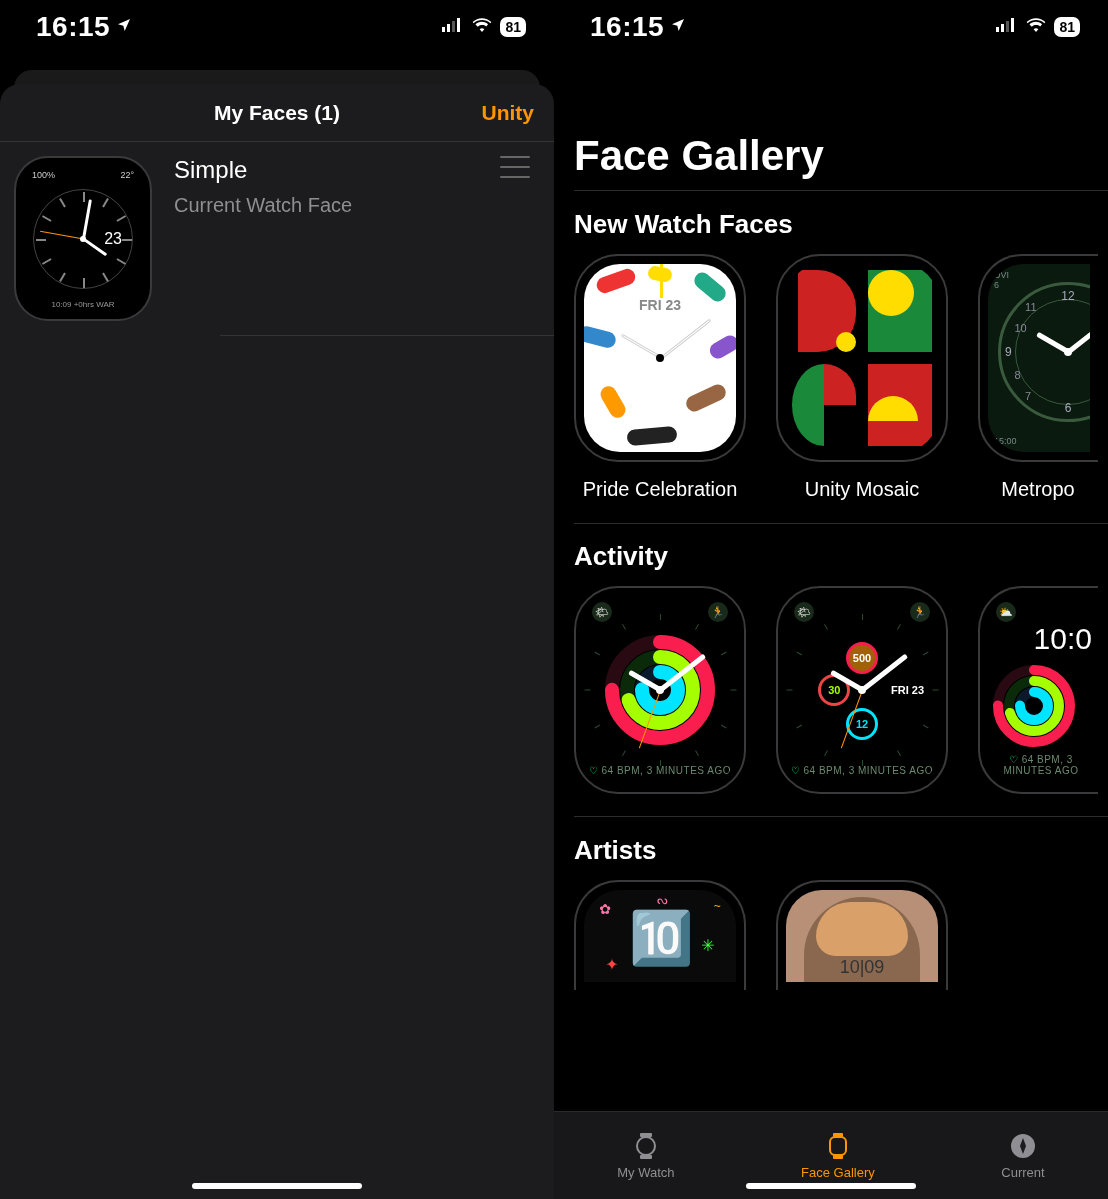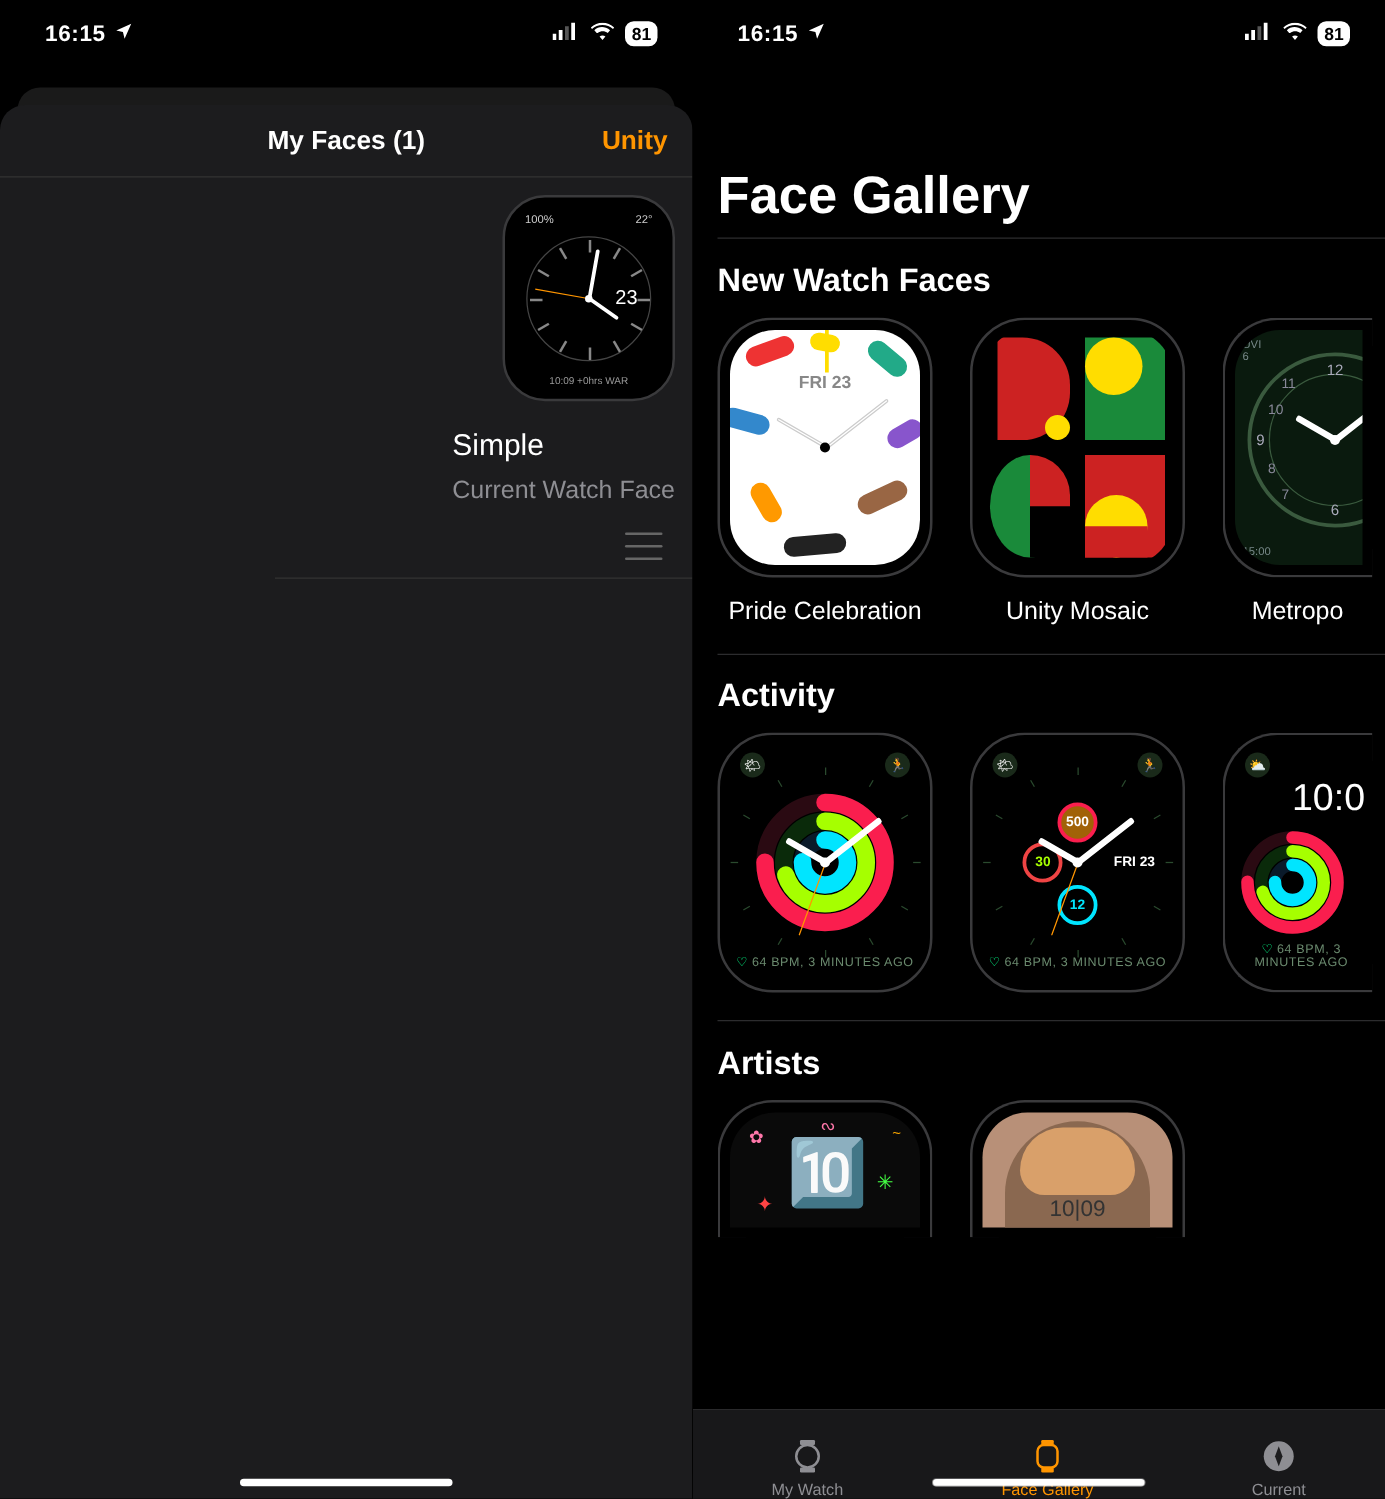--- a/index.html
+++ b/index.html
@@ -21,21 +21,21 @@
   
   .status-bar {
     display: flex;
     justify-content: space-between;
     align-items: center;
     height: 54px;
     padding: 0 28px 0 36px;
     font-weight: 600;
   }
   .status-left { display: flex; align-items: center; gap: 6px; }
-  .status-time { font-size: 18px; letter-spacing: .5px; }
+  .status-time { font-size: 28px; letter-spacing: .5px; }
   .status-right { display: flex; align-items: center; gap: 8px; }
   .battery-pill {
     background:#fff; color:#000; font-size:14px; font-weight:700;
     border-radius:7px; padding:2px 5px 2px 5px; display:flex; align-items:center;
   }
   
   .sheet-back {
     position:absolute; top:70px; left:14px; right:14px; height:30px;
     background:#1a1a1a; border-radius:18px 18px 0 0;
   }
@@ -48,23 +48,22 @@
     display:flex; align-items:center; justify-content:center;
     height:58px; position:relative;
     border-bottom:0.5px solid #333;
   }
   .sheet-title { font-size:21px; font-weight:600; }
   .sheet-done {
     position:absolute; right:20px; font-size:21px; font-weight:600;
     color:#ff9500;
   }
   .face-row {
-    display:flex; align-items:flex-end; gap:22px; padding:14px 14px 14px 14px;
+    display:flex; align-items:flex-start; gap:22px; padding:14px 14px 14px 14px;
     position:relative;
-    flex-direction:column;
   }
   .face-row::after {
     content:""; position:absolute; left:220px; right:0; bottom:0;
     height:0.5px; background:#333;
   }
   .face-thumb {
     width:138px; height:165px; border-radius:34px;
     border:2px solid #3a3a3c; background:#000;
     position:relative; overflow:hidden;
   }
@@ -100,25 +99,25 @@
   .gallery-item { display:flex; flex-direction:column; align-items:center; gap:16px; flex-shrink:0; }
   .gallery-item.partial { width:120px; }
   .gallery-thumb {
     width:172px; height:208px; border-radius:44px;
     border:2px solid #3a3a3c; background:#000; position:relative; overflow:hidden;
   }
   .gallery-thumb.partial { width:120px; border-radius:44px 0 0 44px; border-right:none;}
   .gallery-label { font-size:20px; font-weight:400; text-align:center; }
   
   .tab-bar {
-    position:absolute; bottom:0; left:0; right:0; height:72px;
+    position:absolute; bottom:0; left:0; right:0; height:88px;
     background:rgba(28,28,30,0.85);
     backdrop-filter:blur(20px);
-    display:flex; justify-content:space-around; align-items:flex-start;
-    padding-top:22px;
+    display:flex; justify-content:space-around; align-items:center;
+    padding-top:0;
     border-top:0.5px solid #2a2a2c;
   }
   .tab-item { display:flex; flex-direction:column; align-items:center; gap:4px; color:#8e8e93; font-size:13px; }
   .tab-item.active { color:#ff9500; }
   .tab-icon { width:30px; height:30px; }
   
   .analog-clock {
     width:100px; height:100px; border-radius:50%; border:1px solid #444;
     position:relative;
   }

